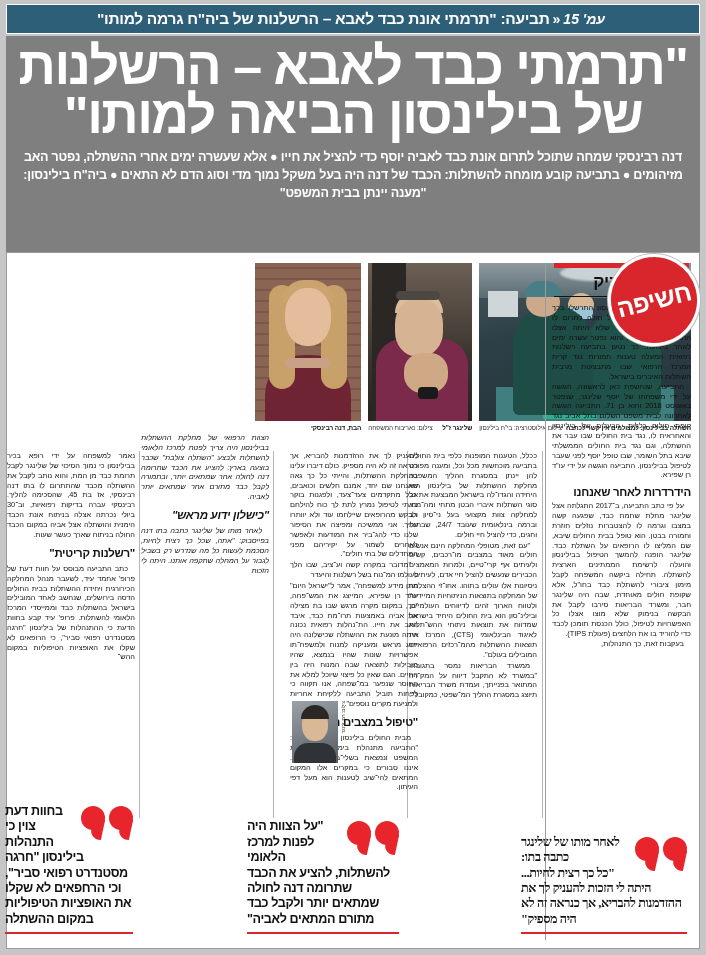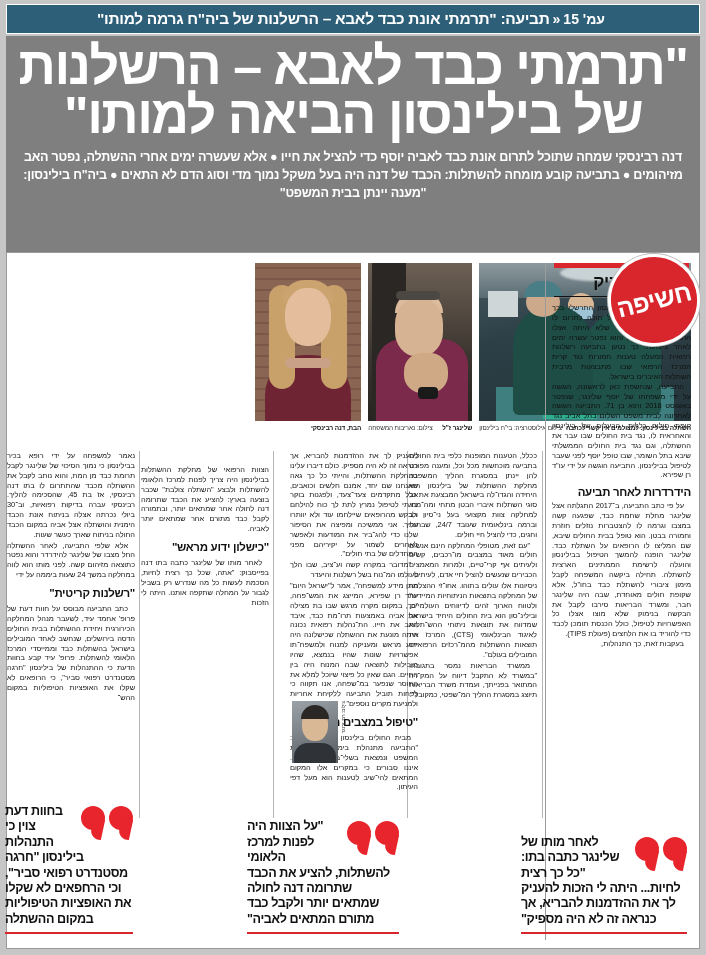--- a/index.html
+++ b/index.html
@@ -34,20 +34,21 @@
   .teaser-text {
     font-size: 15.5px;
     font-weight: bold;
     letter-spacing: -0.3px;
     white-space: nowrap;
   }
   .teaser-page {
     font-size: 14px;
     font-weight: bold;
     margin-right: 4px;
+    font-style: italic;
   }
   .teaser-arrows { font-size: 14px; font-weight: bold; margin: 0 3px; }
 
   
   .masthead {
     position: absolute;
     top: 36px; right: 6px; left: 6px;
     height: 216px;
     background: #7f7f7f;
     color: #ffffff;
@@ -277,21 +278,21 @@
     font-weight: bold;
     letter-spacing: -0.3px;
     margin: 6px 0 3px 0;
     text-indent: 0;
     color: #111;
   }
 
   
   #col1 { right: 162px; width: 128px; top: 198px; bottom: 130px; }
   #col2 { right: 281px; width: 128px; top: 198px; bottom: 130px; }
-  #col3 { right: 430px; width: 128px; top: 212px; bottom: 130px; }
+  #col3 { right: 430px; width: 128px; top: 180px; bottom: 130px; font-style: italic; }
   #col4 { right: 564px; width: 128px; top: 198px; bottom: 130px; }
 
   
   .pq {
     position: absolute;
     bottom: 14px;
     text-align: left;
     direction: rtl;
     margin-top: 42px;
   }
@@ -323,21 +324,21 @@
     font-weight: bold;
     letter-spacing: -0.4px;
     color: #111;
     text-align: left;
   }
   .pq .qattrib { font-weight: bold; }
   .pq .qrule { height: 2px; background: #d8262c; margin-top: 5px; }
 
   #pq1 { right: 566px; width: 128px; }
   #pq2 { right: 300px; width: 152px; }
-  #pq3 { right: 12px;  width: 166px; }
+  #pq3 { right: 12px;  width: 166px; font-family: Liberation Serif, serif; }
 
   
   .vsep { position:absolute; top:198px; bottom:130px; width:1px; background:#b5b5b5; }
 </style>
 </head>
 <body>
 
 <div id="page">
 
   <div class="teaser-bar">
@@ -431,28 +432,27 @@
       <div class="rail-rule-thin"></div>
 
       <div class="diamonds">
           <i></i>
           <i></i>
           <i></i>
         </div>
       <p class="noind">בבית החולים בילינסון התרשלו בכך שאפשרו לבתו של חולה לתרום לו אונת כבד, אף שלא היתה אצלו התאמה להשתלה זו, והוא נפטר עשרה ימים לאחר ביצועה. כך נטען בתביעה רשלנות רפואית המעלה טענות חמורות נגד קרית המרכז הרפואי שבו מתבצעות מרבית השתלות האיברים בישראל.</p>
       <p>התביעה, שנחשפת כאן לראשונה, הוגשה על ידי משפחתו של יוסף שלינגר, שנפטר באוגוסט 2018 והוא בן 71. התביעה הוגשה לאחרונה לבית משפט השלום בתל אביב נגד קופת חולים כללית, הבעלים של בילינסון והאחראית לו, נגד בית החולים שבו עבר את ההשתלה, וגם נגד בית החולים הממשלתי שיבא בתל השומר, שבו טופל יוסף לפני שעבר לטיפול בבילינסון. התביעה הוגשה על ידי עו"ד רן שפירא.</p>
 
-      <div class="subhead">הידרדרות לאחר תביעה</div>
+      <div class="subhead">הידרדרות לאחר שאנחנו</div>
       <p>על פי כתב התביעה, ב־2017 התגלתה אצל שלינגר מחלת שחמת כבד, שפגעה קשה במצבו וגרמה לו להצטברות נוזלים חוזרת וחמורה בבטן. הוא טופל בבית החולים שיבא, שם המליצו לו הרופאים על השתלת כבד. שלינגר הופנה להמשך הטיפול בבילינסון והועלה לרשימת הממתינים הארצית להשתלה. תחילה ביקשה המשפחה לקבל מימון ציבורי להשתלת כבד בחו"ל, אלא שקופת חולים מאוחדת, שבה היה שלינגר חבר, ומשרד הבריאות סירבו לקבל את הבקשה בנימוק שלא מוצו אצלו כל האפשרויות לטיפול, כולל הכנסת תומכן לכבד כדי להוריד בו את הלחצים (פעולת TIPS).</p>
       <p>בעקבות זאת, כך התנהלות,</p>
     </div>
 
     <div class="col" id="col4">
       <p class="noind">נאמר למשפחה על ידי רופא בכיר בבילינסון כי נמוך הסיכוי של שלינגר לקבל תרומת כבד מן המת, והוא נותב לקבל את ההשתלה מכבד שהתתרום לו בתו דנה רבינסקי, אז בת 45, שהסכימה להליך. רבינסקי עברה בדיקות רפואיות, וב־30 ביולי נכרתה אצלה בניתוח אונת הכבד הימנית והושתלה אצל אביה במקום הכבד החולה בניתוח שארך כעשר שעות.</p>
-      <p>אלא שלפי התביעה, לאחר ההשתלה החל מצבו של שלינגר להידרדר והוא נפטר כתוצאה מזיהום קשה. לפני מותו הוא לווה במחלקה במשך 24 שעות ביממה על ידי</p>
       <div class="subhead">"רשלנות קריטית"</div>
       <p>כתב התביעה מבוסס על חוות דעת של פרופ' אחמד עיד, לשעבר מנהל המחלקה הכירורגית ויחידת ההשתלות בבית החולים הדסה בירושלים, שנחשב לאחד המובילים בישראל בהשתלות כבד וממייסדי המרכז הלאומי להשתלות. פרופ' עיד קבע בחוות הדעת כי ההתנהלות של בילינסון "חרגה מסטנדרט רפואי סביר", כי הרופאים לא שקלו את האופציות הטיפוליות במקום ההש־</p>
     </div>
 
     <div class="col" id="col3">
       <p class="noind">הצוות הרפואי של מחלקת ההשתלות בבילינסון היה צריך לפנות למרכז הלאומי להשתלות ולבצע "השתלה צולבת" שכבר בוצעה בארץ: להציע את הכבד שתרומה דנה לחולה אחר שמתאים יותר, ובתמורה לקבל כבד מתורם אחר שמתאים יותר לאביה.</p>
       <div class="subhead">"כישלון ידוע מראש"</div>
       <p>לאחר מותו של שלינגר כתבה בתו דנה בפייסבוק: "אתה, שכל כך רצית לחיות, הסכמת לעשות כל מה שנדרש רק בשביל לגבור על המחלה שתקפה אותנו. היתה לי הזכות</p>
     </div>
 

